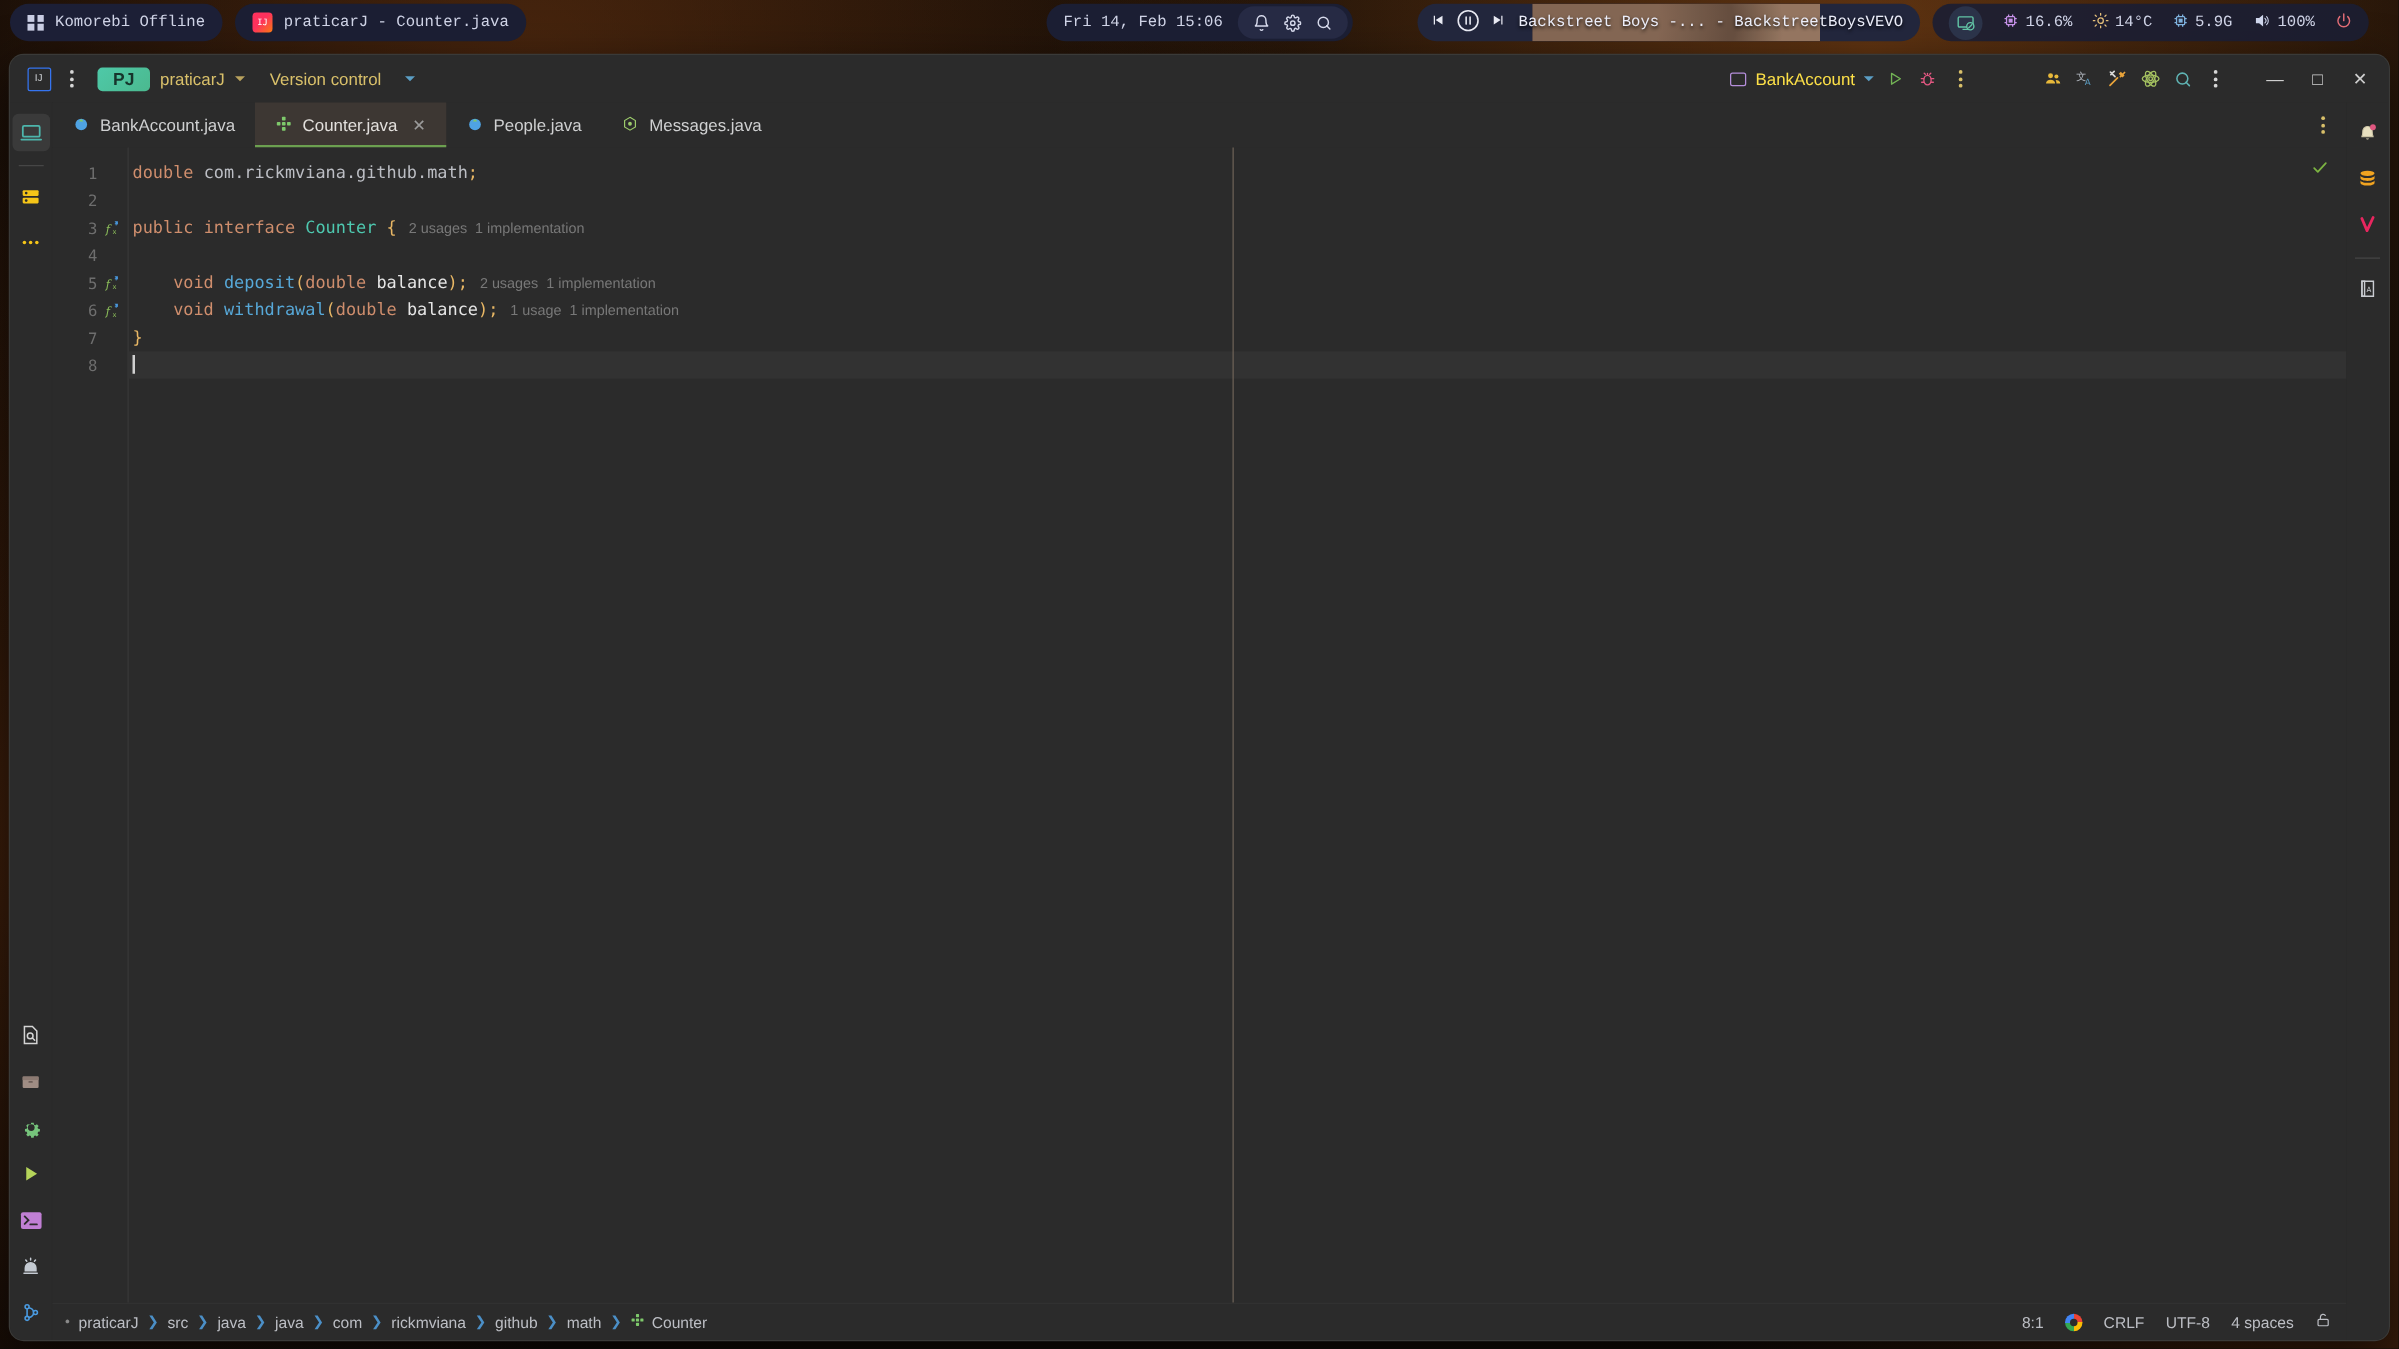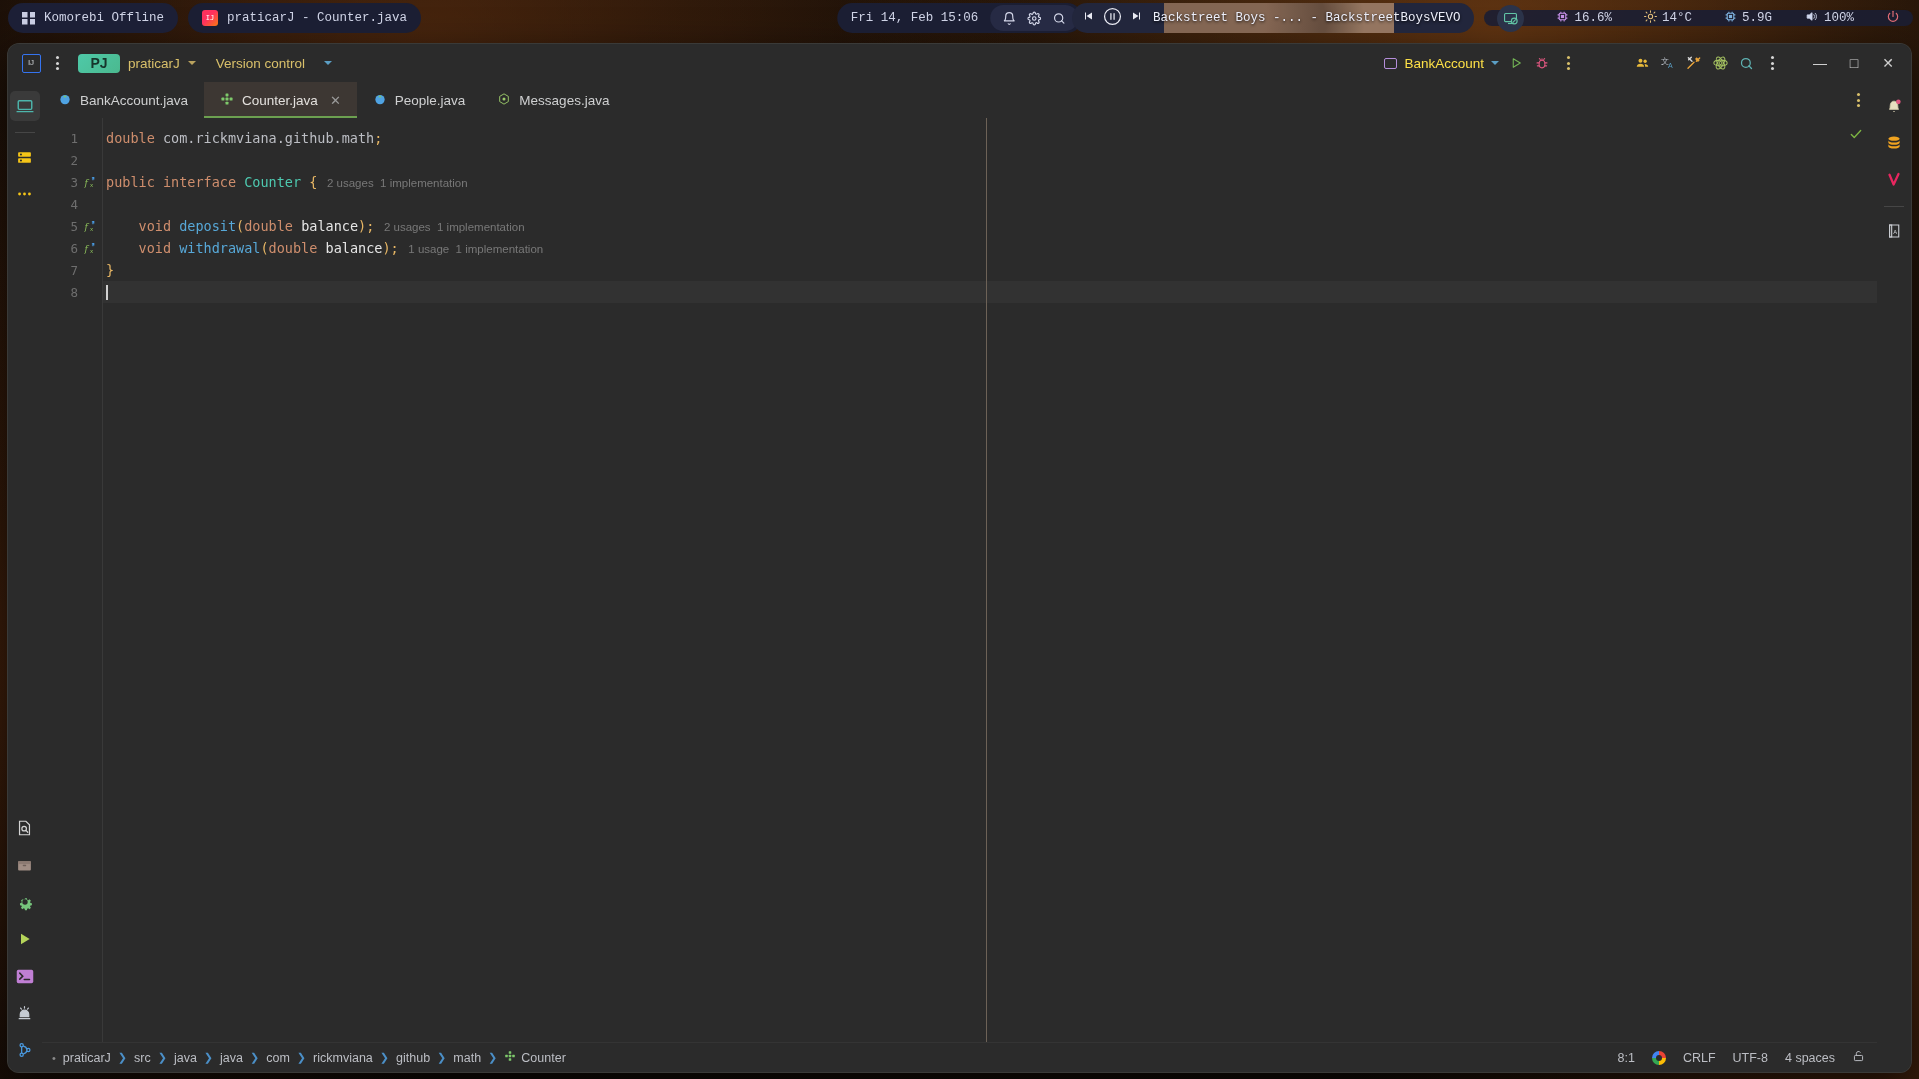--- a/index.html
+++ b/index.html
@@ -38,21 +38,21 @@
     font-family: Liberation Mono, monospace; font-size: 12.5px; color: #cfd3e6;
   }
   .pill {
     display: flex; align-items: center; gap: 9px;
     background: #1c1f36; border-radius: 17px; height: 30px; padding: 0 14px;
     white-space: nowrap;
   }
   .pill.dark  { background: #1b1e33; }
   #tb-left { display:flex; align-items:center; gap: 10px; margin-left: 8px; }
   #tb-center { position:absolute; left: 50%; transform: translateX(-50%); display:flex; align-items:center; }
-  #tb-right { position:absolute; right: 6px; display:flex; align-items:center; gap: 10px; }
+  #tb-right { position:absolute; right: 24px; display:flex; align-items:center; gap: 10px; }
 
   .grid-icon { display:inline-block; width:13px; height:13px;
     background:
       linear-gradient(#c9cde3,#c9cde3) 0 0/5.5px 5.5px no-repeat,
       linear-gradient(#c9cde3,#c9cde3) 7.5px 0/5.5px 5.5px no-repeat,
       linear-gradient(#c9cde3,#c9cde3) 0 7.5px/5.5px 5.5px no-repeat,
       linear-gradient(#c9cde3,#c9cde3) 7.5px 7.5px/5.5px 5.5px no-repeat; }
   .ij-mini { width:16px; height:16px; border-radius:3px;
     background: linear-gradient(135deg,#fe315d 0%,#fe315d 45%,#f97a12 100%);
     position:relative; }
@@ -69,22 +69,22 @@
     background:
       radial-gradient(circle at 20% 40%, #8a6a55 0 30%, transparent 60%),
       radial-gradient(circle at 55% 60%, #6b5140 0 28%, transparent 58%),
       radial-gradient(circle at 82% 35%, #9b7a62 0 26%, transparent 56%),
       linear-gradient(90deg,#3a2f28,#5a4336,#3b3027);
     opacity:.95; }
   .mediapill .mctl, .mediapill .mtitle { position:relative; z-index:2; }
   .mctl { display:flex; align-items:center; gap:9px; color:#e8e9f2; }
   .mtitle { font-size:12.5px; color:#eceefa; text-shadow:0 1px 3px rgba(0,0,0,.9); }
 
-  .statpill { background:rgba(27,30,51,.9); border-radius:16px; height:16px;
-    display:flex; align-items:center; gap:32px; padding:0 13px; }
+  .statpill { background:rgba(27,30,51,.9); border-radius:16px; height:30px;
+    display:flex; align-items:center; gap:16px; padding:0 13px; }
   .statitem { display:flex; align-items:center; gap:5px; font-size:12.5px; }
   .circ-btn { width:27px; height:27px; border-radius:50%; background:#2b3349;
     display:flex; align-items:center; justify-content:center; }
 
   
   #ide {
     position:absolute; left:8px; top:44px; width:1903px; height:1028px;
     background:#2b2b2b; border-radius:11px; overflow:hidden;
     box-shadow: 0 0 0 1px #3a3a38, 0 12px 40px rgba(0,0,0,.65);
     display:flex; flex-direction:column;

